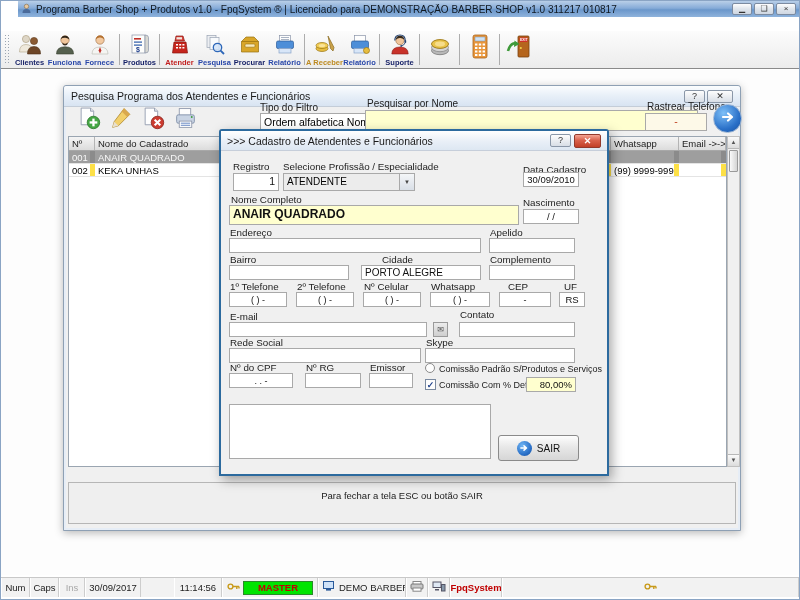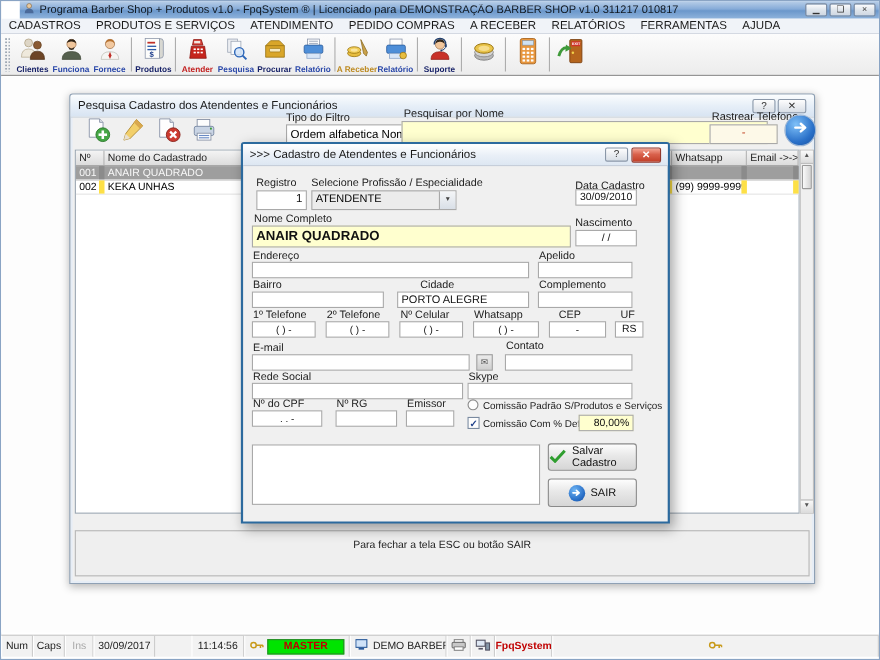--- a/index.html
+++ b/index.html
@@ -128,30 +128,20 @@
         </svg>
     </span>
     <span class="title-text">Programa Barber Shop + Produtos v1.0 - FpqSystem ® | Licenciado para  DEMONSTRAÇÃO BARBER SHOP v1.0 311217 010817</span>
     <div class="win-controls">
       <div class="win-btn">▁</div>
       <div class="win-btn">❑</div>
       <div class="win-btn">×</div>
     </div>
   </div>
 
-  <div class="menubar">
-    <span class="menu-item">CADASTROS</span>
-    <span class="menu-item">PRODUTOS E SERVIÇOS</span>
-    <span class="menu-item">ATENDIMENTO</span>
-    <span class="menu-item">PEDIDO COMPRAS</span>
-    <span class="menu-item">A RECEBER</span>
-    <span class="menu-item">RELATÓRIOS</span>
-    <span class="menu-item">FERRAMENTAS</span>
-    <span class="menu-item">AJUDA</span>
-  </div>
 
   <div class="toolbar">
     <div class="grip"></div>
 
     <div class="tbtn">
       <span>
           <svg width="24" height="22" viewBox="0 0 24 22">
             <circle cx="8" cy="6" r="3.6" fill="#ded6c6" stroke="#a89878" stroke-width="0.6"></circle>
             <path d="M1.5 19 Q1.5 11.5 8 11.5 Q14.5 11.5 14.5 19 Z" fill="#efe9dc" stroke="#b0a488" stroke-width="0.6"></path>
             <circle cx="16" cy="8" r="3.6" fill="#8a5a32" stroke="#5f3d1e" stroke-width="0.6"></circle>
@@ -337,21 +327,21 @@
             <path d="M8.5 7.5 L13.5 11 L8 14 Z" fill="#3f9a3a"></path>
           </svg>
         </span>
     </div>
   </div>
 
   <div class="desktop"></div>
 
   <div class="swin">
     <div class="swin-title">
-      <span class="t">Pesquisa Cadastro dos Atendentes e Funcionários</span>
+      <span class="t">Pesquisa Programa dos Atendentes e Funcionários</span>
       <div class="s-help">?</div>
       <div class="s-close">✕</div>
     </div>
 
     <div class="wt-icon" style="left:13px;"><svg width="25" height="25" viewBox="0 0 24 24">
           <path d="M4 2 L13 2 L16 5 L16 18 L4 18 Z" fill="#fefefe" stroke="#8a94a8" stroke-width="0.8"></path>
           <path d="M13 2 L13 5 L16 5" fill="#e0e4ea" stroke="#8a94a8" stroke-width="0.8"></path>
           <circle cx="15.8" cy="15.8" r="6" fill="#44a644" stroke="#2c7a2c" stroke-width="0.8"></circle>
           <rect x="14.7" y="12.1" width="2.2" height="7.4" fill="#fff"></rect>
           <rect x="12.1" y="14.7" width="7.4" height="2.2" fill="#fff"></rect>
@@ -495,26 +485,20 @@
     <div class="field" style="left:148px; top:242px; width:44px; height:15px;"></div>
 
     <div class="radio" style="left:204px; top:232px;"></div>
     <span class="opt-lbl" style="left:218px; top:233px;">Comissão Padrão S/Produtos e Serviços</span>
     <div class="chk" style="left:204px; top:248px;">✓</div>
     <span class="opt-lbl" style="left:218px; top:249px;">Comissão Com % Definida -&gt;</span>
     <div class="field yellow" style="left:305px; top:246px; width:50px; height:15px; text-align:right; font-size:9.5px;">80,00%</div>
 
     <div class="ta" style="left:8px; top:273px; width:262px; height:55px;"></div>
 
-    <div class="btn" style="left:277px; top:272px; width:81px; height:25px;">
-      <span><svg width="16" height="13" viewBox="0 0 20 16">
-            <path d="M2 9 L7 14 L18 2" stroke="#2f9e2f" stroke-width="3.4" fill="none"></path>
-          </svg></span>
-      <span style="font-size:10px;">Salvar Cadastro</span>
-    </div>
     <div class="btn" style="left:277px; top:304px; width:81px; height:26px;">
       <span class="sair-circ">
           <svg width="10" height="10" viewBox="0 0 16 16">
             <path d="M3 8 H11 M8 4.5 L12 8 L8 11.5" stroke="#fff" stroke-width="2.4" fill="none" stroke-linecap="round" stroke-linejoin="round"></path>
           </svg>
         </span>
       <span style="font-size:10px;">SAIR</span>
     </div>
   </div>
 

